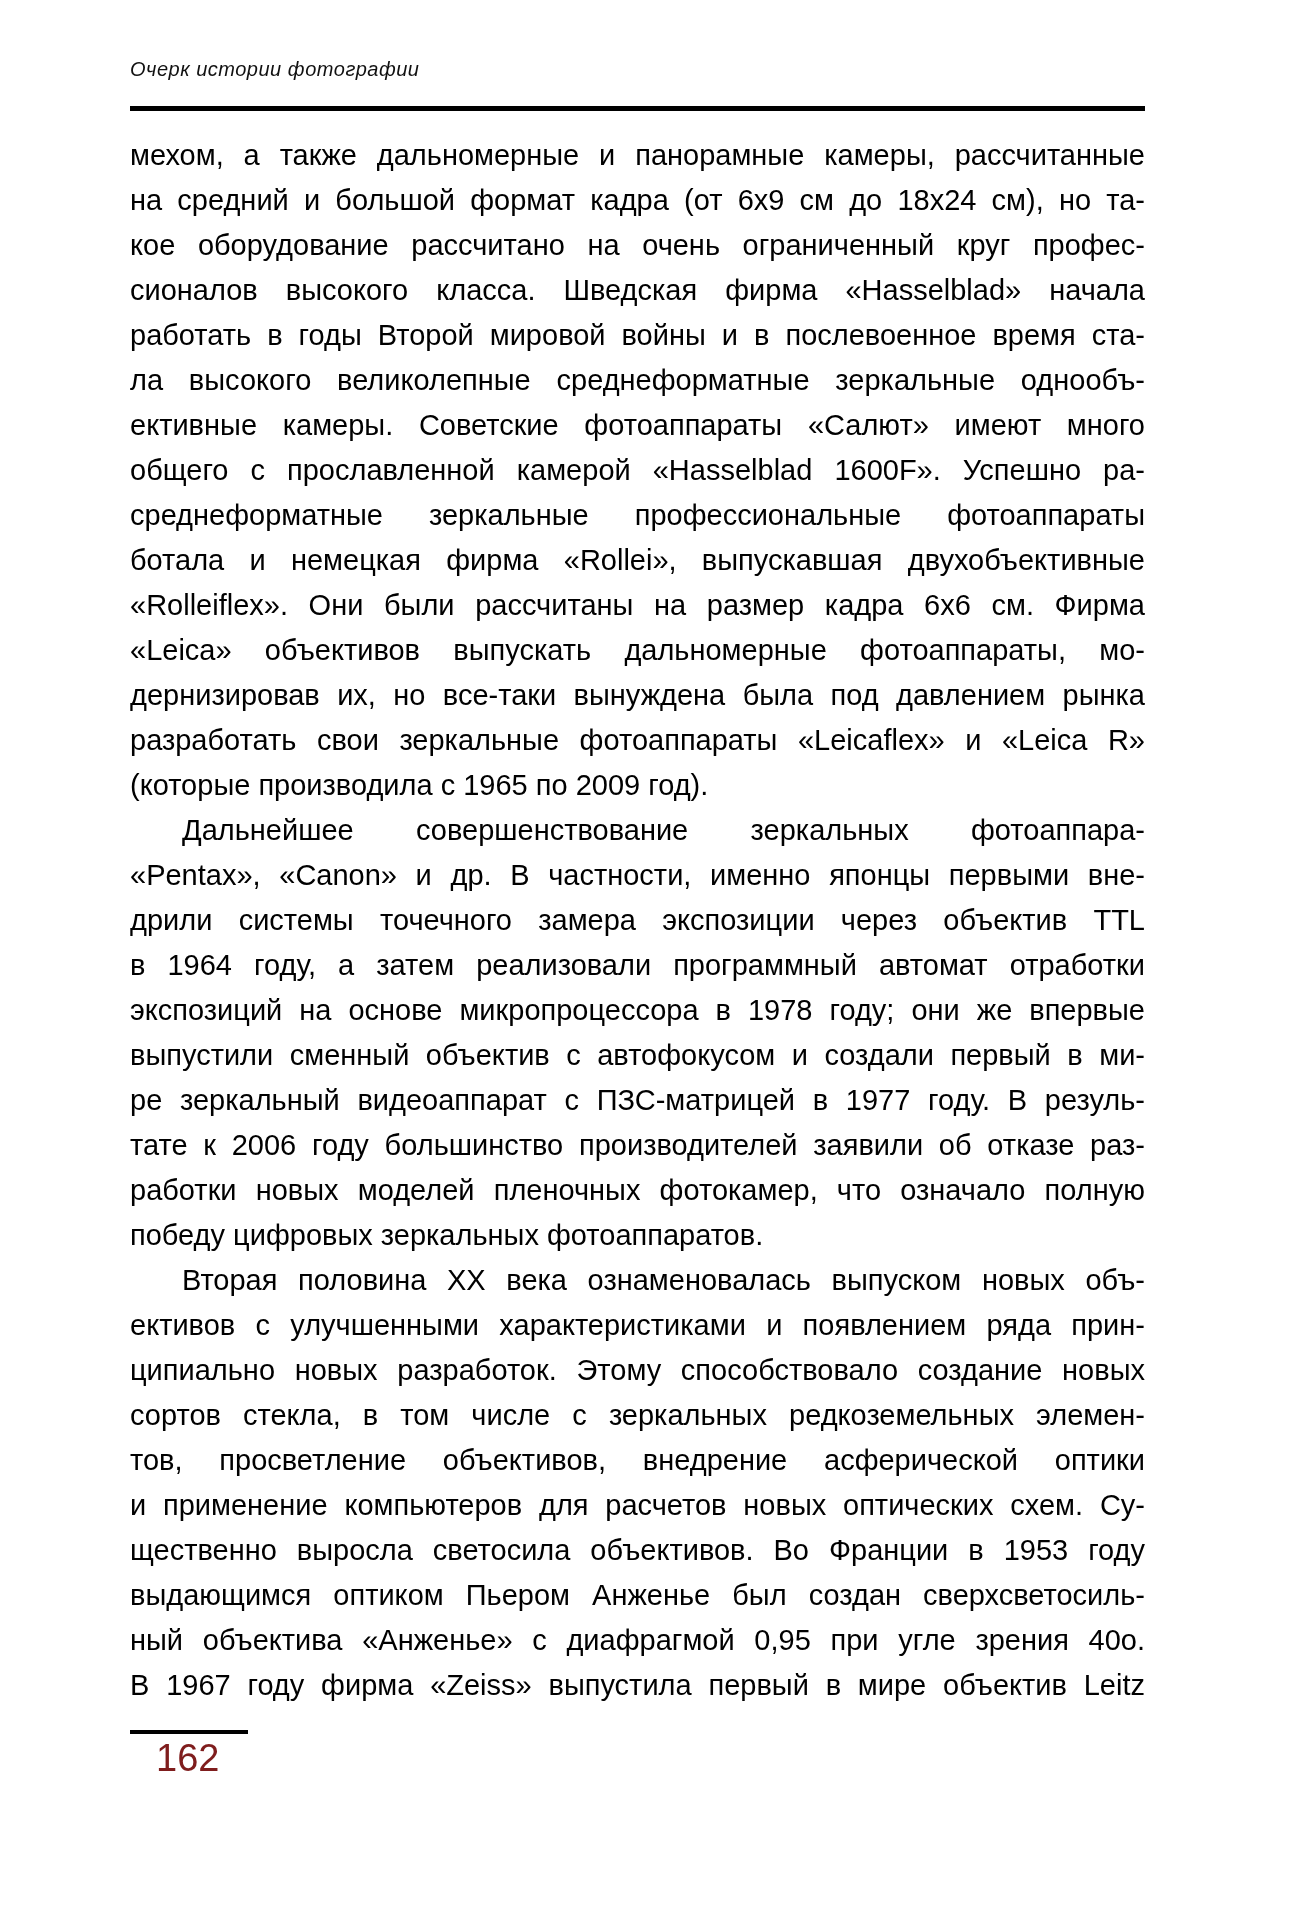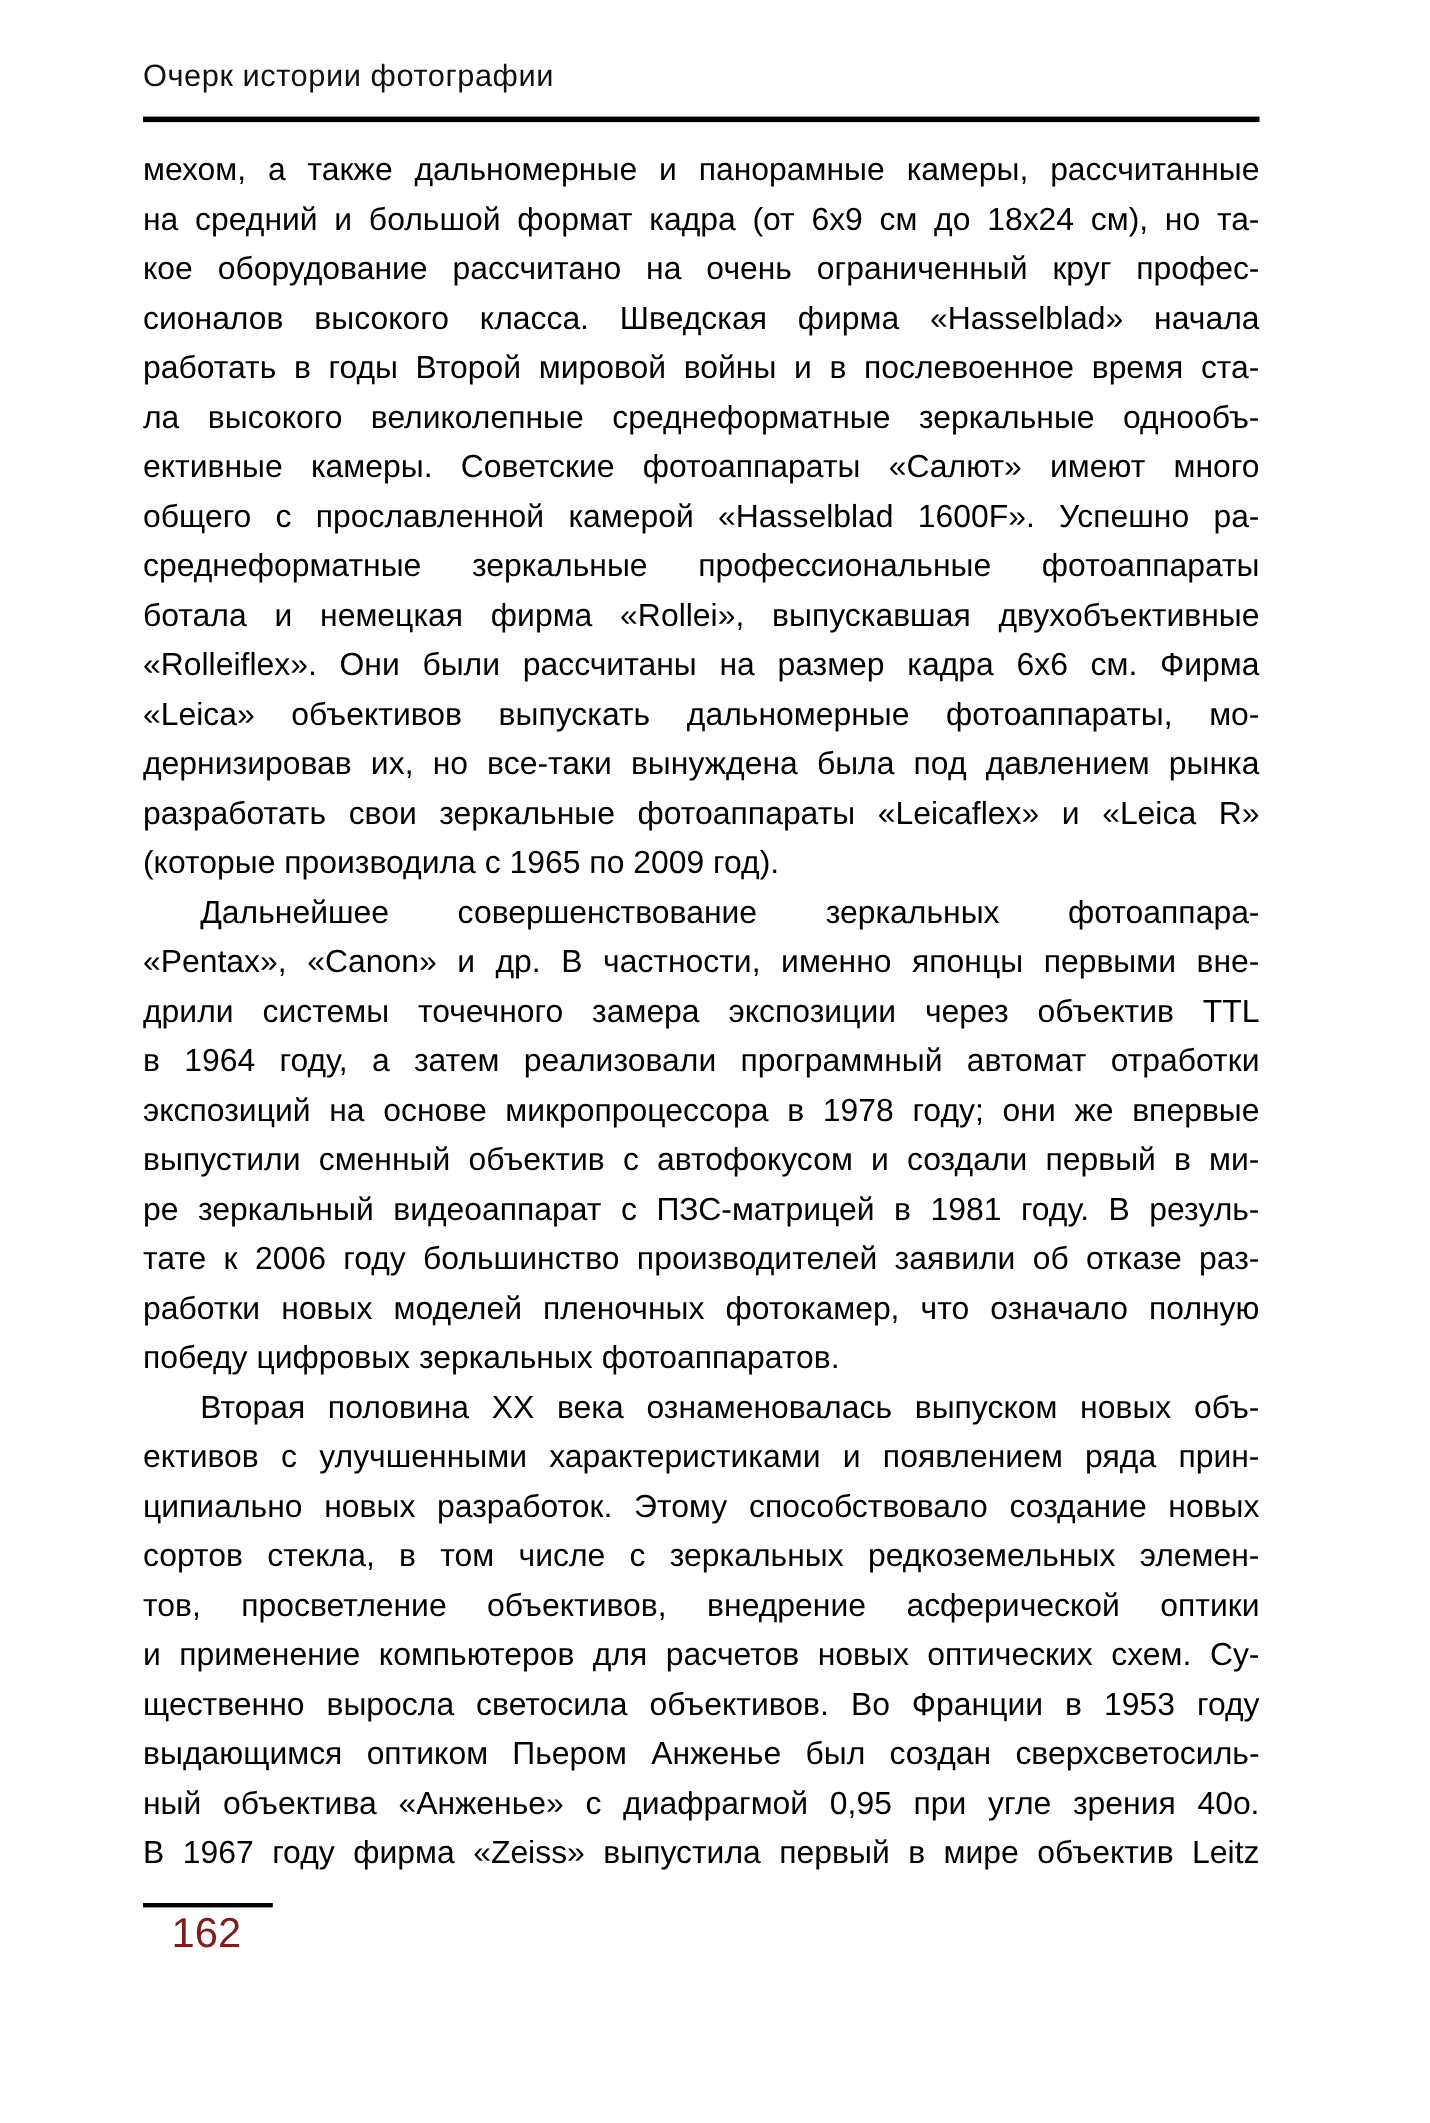--- a/index.html
+++ b/index.html
@@ -12,21 +12,22 @@
     width: 1300px;
     height: 1930px;
     background: #ffffff;
     color: #000000;
     font-family: "Liberation Sans", sans-serif;
     box-sizing: border-box;
     padding: 52px 155px 0 130px;
     overflow: hidden;
   }
   .running-header .header-title {
-    font-size: 28px;
+    font-style: italic;
+    font-size: 20px;
     line-height: 34px;
     color: #111111;
     letter-spacing: 0.5px;
   }
   .header-rule {
     margin-top: 20px;
     height: 5px;
     background: #000000;
     width: 100%;
   }
@@ -87,21 +88,21 @@
         <div class="line">разработать свои зеркальные фотоаппараты «Leicaflex» и «Leica R»</div>
         <div class="line para-end">(которые производила с 1965 по 2009 год).</div>
       </div>
       <div class="paragraph">
         <div class="line indent">Дальнейшее совершенствование зеркальных фотоаппара-</div>
         <div class="line">«Pentax», «Canon» и др. В частности, именно японцы первыми вне-</div>
         <div class="line">дрили системы точечного замера экспозиции через объектив TTL</div>
         <div class="line">в 1964 году, а затем реализовали программный автомат отработки</div>
         <div class="line">экспозиций на основе микропроцессора в 1978 году; они же впервые</div>
         <div class="line">выпустили сменный объектив с автофокусом и создали первый в ми-</div>
-        <div class="line">ре зеркальный видеоаппарат с ПЗС-матрицей в 1981 году. В резуль-</div>
+        <div class="line">ре зеркальный видеоаппарат с ПЗС-матрицей в 1977 году. В резуль-</div>
         <div class="line">тате к 2006 году большинство производителей заявили об отказе раз-</div>
         <div class="line">работки новых моделей пленочных фотокамер, что означало полную</div>
         <div class="line para-end">победу цифровых зеркальных фотоаппаратов.</div>
       </div>
       <div class="paragraph">
         <div class="line indent">Вторая половина XX века ознаменовалась выпуском новых объ-</div>
         <div class="line">ективов с улучшенными характеристиками и появлением ряда прин-</div>
         <div class="line">ципиально новых разработок. Этому способствовало создание новых</div>
         <div class="line">сортов стекла, в том числе с зеркальных редкоземельных элемен-</div>
         <div class="line">тов, просветление объективов, внедрение асферической оптики</div>

